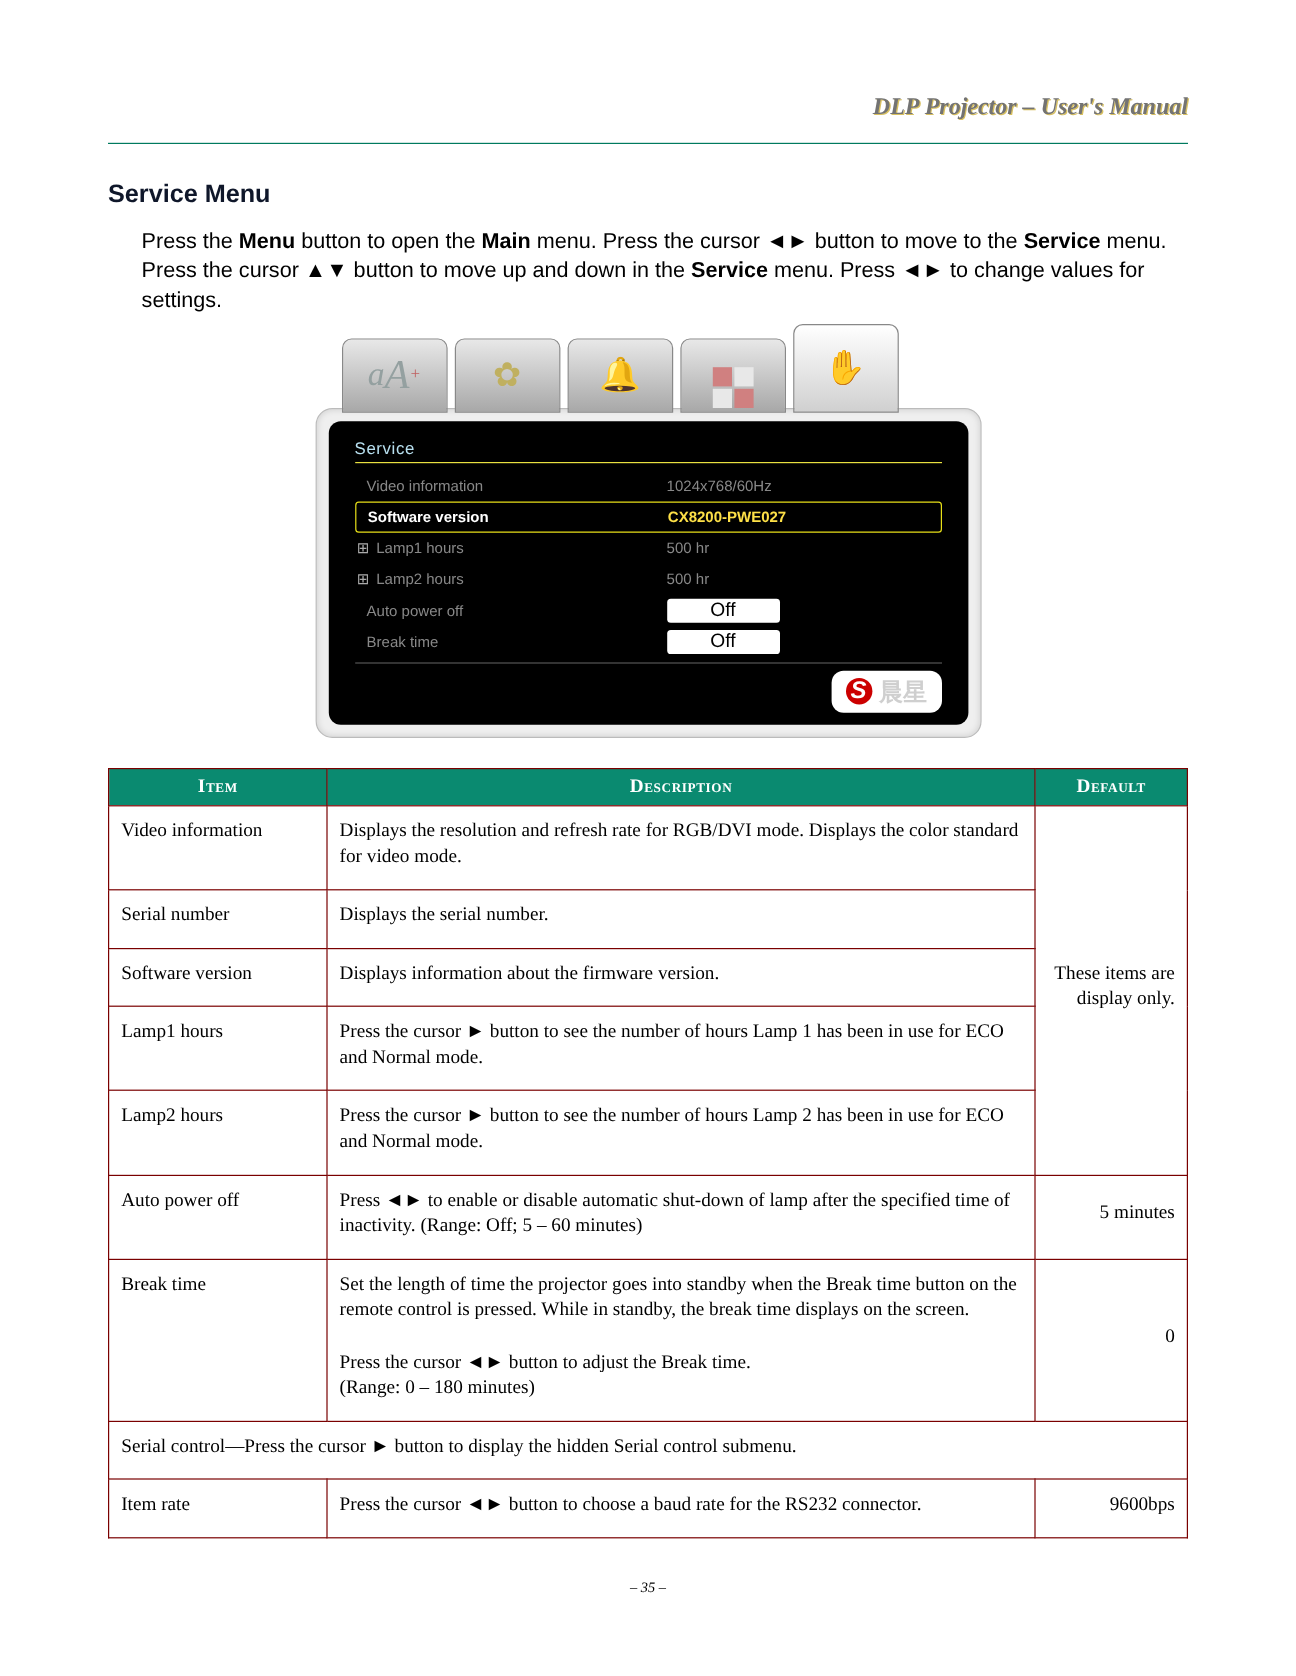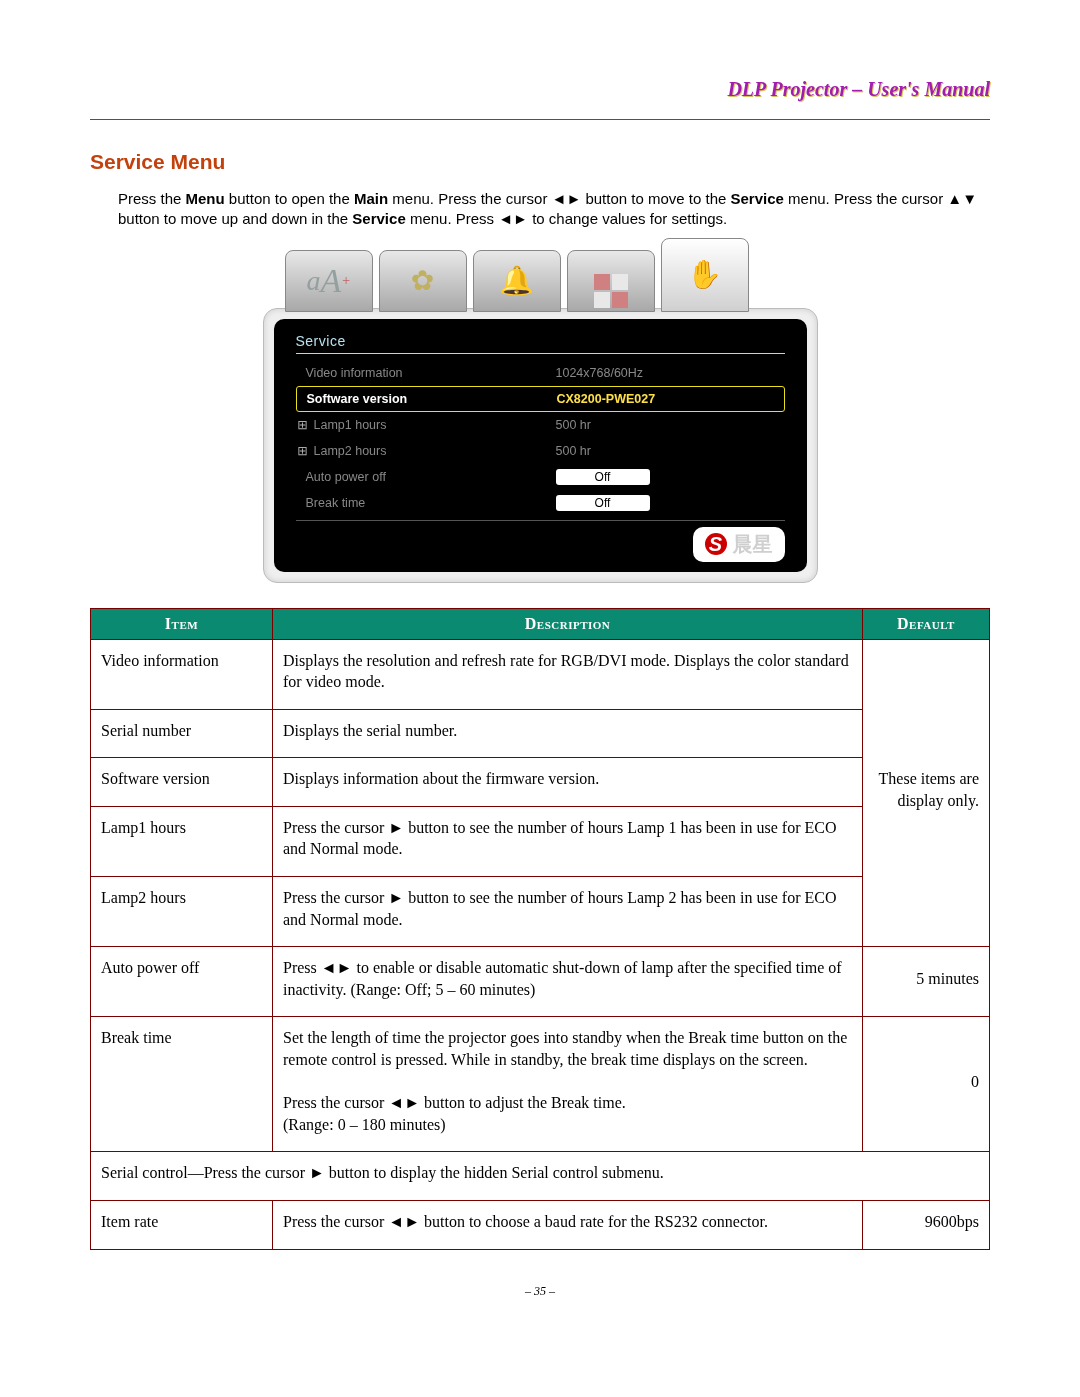--- a/index.html
+++ b/index.html
@@ -21,34 +21,34 @@
   .header-line {
     border-top: 1.5px solid #007a5e;
     margin-top: 18px;
   }
   .header-title {
     text-align: right;
     font-family: "Times New Roman", Times, serif;
     font-style: italic;
     font-weight: bold;
     font-size: 20px;
-    color: #a21caf;
+    color: #737373;
     text-shadow: 1px 1px 0 #d8c060;
     margin-bottom: 2px;
   }
   .section-title {
     font-family: Arial, Helvetica, sans-serif;
     font-weight: bold;
     font-size: 21px;
-    color: #c2410c;
+    color: #0f172a;
     margin: 30px 0 15px 0;
   }
   .intro {
     font-family: Arial, Helvetica, sans-serif;
-    font-size: 15px;
+    font-size: 18px;
     line-height: 1.35;
     margin: 0 0 20px 28px;
   }
   .intro b { font-weight: bold; }
 
   
   .osd-wrap {
     width: 555px;
     margin: 0 auto 25px auto;
   }
@@ -125,21 +125,21 @@
   .osd-row.sel .lbl { color: #fff; font-weight: bold; }
   .osd-row.sel .val { color: #fde047; font-weight: bold; }
   .osd-pill {
     display: inline-block;
     min-width: 74px;
     background: #fff;
     color: #000;
     border-radius: 3px;
     text-align: center;
     padding: 1px 10px;
-    font-size: 12px;
+    font-size: 16px;
   }
   .osd-logo {
     display:flex; justify-content:flex-end; align-items:center;
     margin-top: 6px;
     gap: 6px;
   }
   .osd-logo .badge {
     background: #fff;
     border-radius: 10px;
     padding: 4px 12px;

